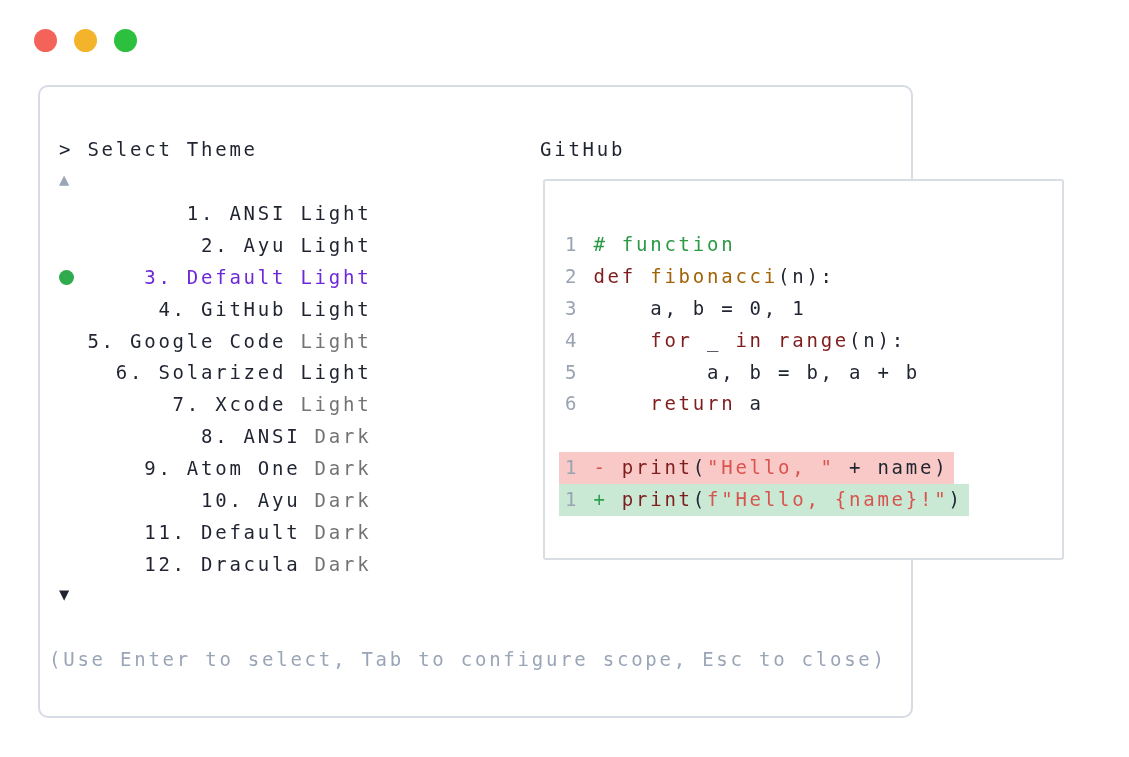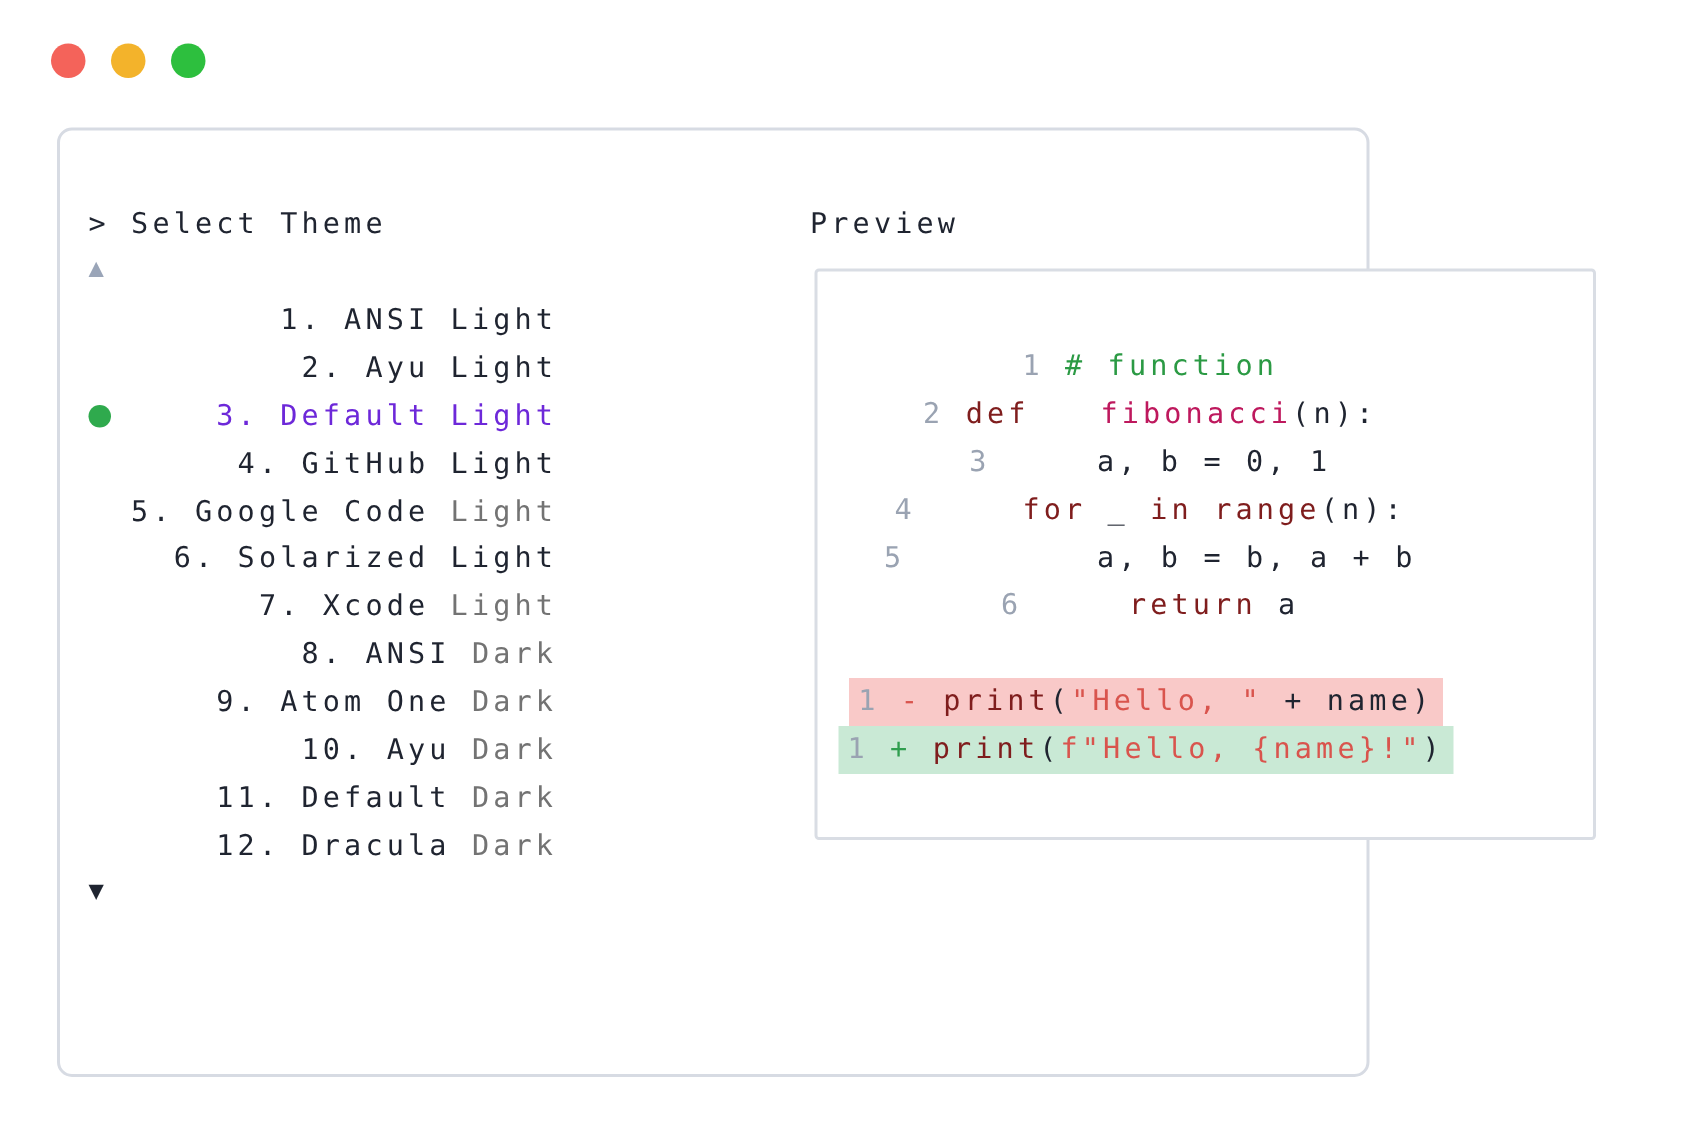--- a/index.html
+++ b/index.html
@@ -26,26 +26,26 @@
   .theme-row.selected{color:#6d28d9;}
   .sel-bullet{position:absolute;left:0;top:50%;margin-top:-7.5px;width:15px;height:15px;
               border-radius:50%;background:#2faa4d;}
 
   .hint{position:absolute;left:9px;top:557px;color:#9aa5b8;}
 
   
   .preview-label{position:absolute;left:500px;top:47px;color:#1f2430;}
   .preview-box{position:absolute;left:503px;top:92px;width:521px;height:381px;
                box-sizing:border-box;border:2px solid #d9dde4;border-radius:3px;background:#fff;}
-  .code-block{position:absolute;left:20px;top:48px;text-align:center;}
+  .code-block{position:absolute;left:20px;top:48px;}
   .code-line{height:31.9px;}
   .ln{color:#9aa3b2;}
   .tk-plain{color:#1f2430;}
   .tk-keyword{color:#7f1d1d;}
-  .tk-function{color:#be185d;margin-left:33px;}
+  .tk-function{color:#a16207;}
   .tk-string{color:#d9544d;}
   .tk-comment{color:#2b9a44;}
   .tk-sign-removed{color:#d9544d;}
   .tk-sign-added{color:#2f9e4f;}
   .diff-chunk{display:inline-block;padding:0 6px;margin-left:-6px;}
   .bg-removed{background:#f9c9c8;}
   .bg-added{background:#c9e9d5;}
 </style>
 </head>
 <body>
@@ -54,18 +54,19 @@
   <div class="traffic-dot" style="background: rgb(244, 99, 90);"></div>
   <div class="traffic-dot" style="background: rgb(243, 179, 43);"></div>
   <div class="traffic-dot" style="background: rgb(45, 191, 62);"></div>
 </div>
 
 <div class="panel">
   <div class="mono prompt">&gt; Select Theme</div>
   <div class="scroll-up">▲</div>
   <div class="mono theme-list"><div class="theme-row"><span>  1. </span><span>ANSI Light</span></div><div class="theme-row"><span>  2. </span><span>Ayu Light</span></div><div class="theme-row selected"><span class="sel-bullet"></span><span>  3. </span><span>Default Light</span></div><div class="theme-row"><span>  4. </span><span>GitHub Light</span></div><div class="theme-row"><span>  5. </span><span>Google Code</span><span class="muted"> Light</span></div><div class="theme-row"><span>  6. </span><span>Solarized Light</span></div><div class="theme-row"><span>  7. </span><span>Xcode</span><span class="muted"> Light</span></div><div class="theme-row"><span>  8. </span><span>ANSI</span><span class="muted"> Dark</span></div><div class="theme-row"><span>  9. </span><span>Atom One</span><span class="muted"> Dark</span></div><div class="theme-row"><span> 10. </span><span>Ayu</span><span class="muted"> Dark</span></div><div class="theme-row"><span> 11. </span><span>Default</span><span class="muted"> Dark</span></div><div class="theme-row"><span> 12. </span><span>Dracula</span><span class="muted"> Dark</span></div></div>
   <div class="scroll-down">▼</div>
+  <div class="mono hint">(Use Enter to select, Tab to configure scope, Esc to close)</div>
 
-  <div class="mono preview-label">Preview</div>
+  <div class="mono preview-label">GitHub</div>
   <div class="preview-box">
     <div class="mono code-block"><div class="code-line"><span class="ln">1</span> <span class="tk-comment"># function</span></div><div class="code-line"><span class="ln">2</span> <span class="tk-keyword">def </span><span class="tk-function">fibonacci</span><span class="tk-plain">(n):</span></div><div class="code-line"><span class="ln">3</span> <span class="tk-plain">    a, b = 0, 1</span></div><div class="code-line"><span class="ln">4</span> <span class="tk-plain">    </span><span class="tk-keyword">for</span><span class="tk-plain"> _ </span><span class="tk-keyword">in</span><span class="tk-plain"> </span><span class="tk-keyword">range</span><span class="tk-plain">(n):</span></div><div class="code-line"><span class="ln">5</span> <span class="tk-plain">        a, b = b, a + b</span></div><div class="code-line"><span class="ln">6</span> <span class="tk-plain">    </span><span class="tk-keyword">return</span><span class="tk-plain"> a</span></div><div class="code-line"></div><div class="code-line"><span class="diff-chunk bg-removed"><span class="ln">1</span> <span class="tk-sign-removed">-</span> <span class="tk-keyword">print</span><span class="tk-plain">(</span><span class="tk-string">"Hello, "</span><span class="tk-plain"> + name)</span></span></div><div class="code-line"><span class="diff-chunk bg-added"><span class="ln">1</span> <span class="tk-sign-added">+</span> <span class="tk-keyword">print</span><span class="tk-plain">(</span><span class="tk-string">f"Hello, {name}!"</span><span class="tk-plain">)</span></span></div></div>
   </div>
 </div>
 
 </body></html>

